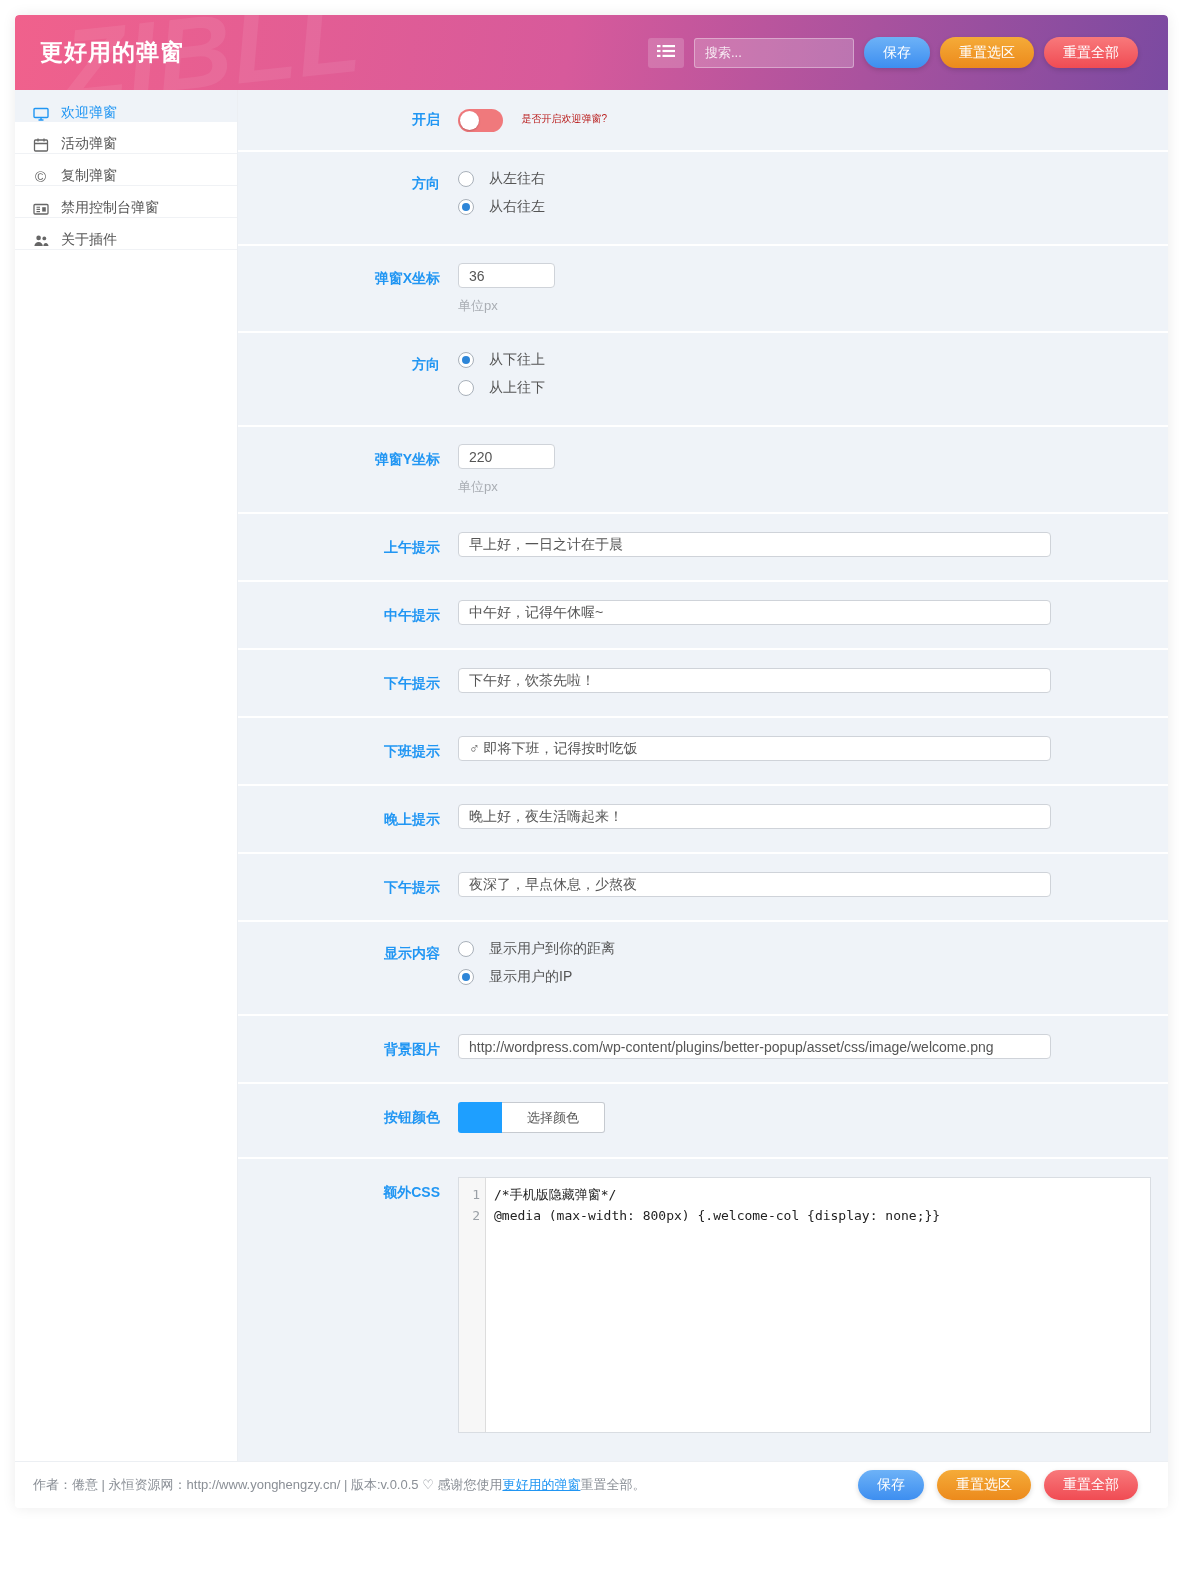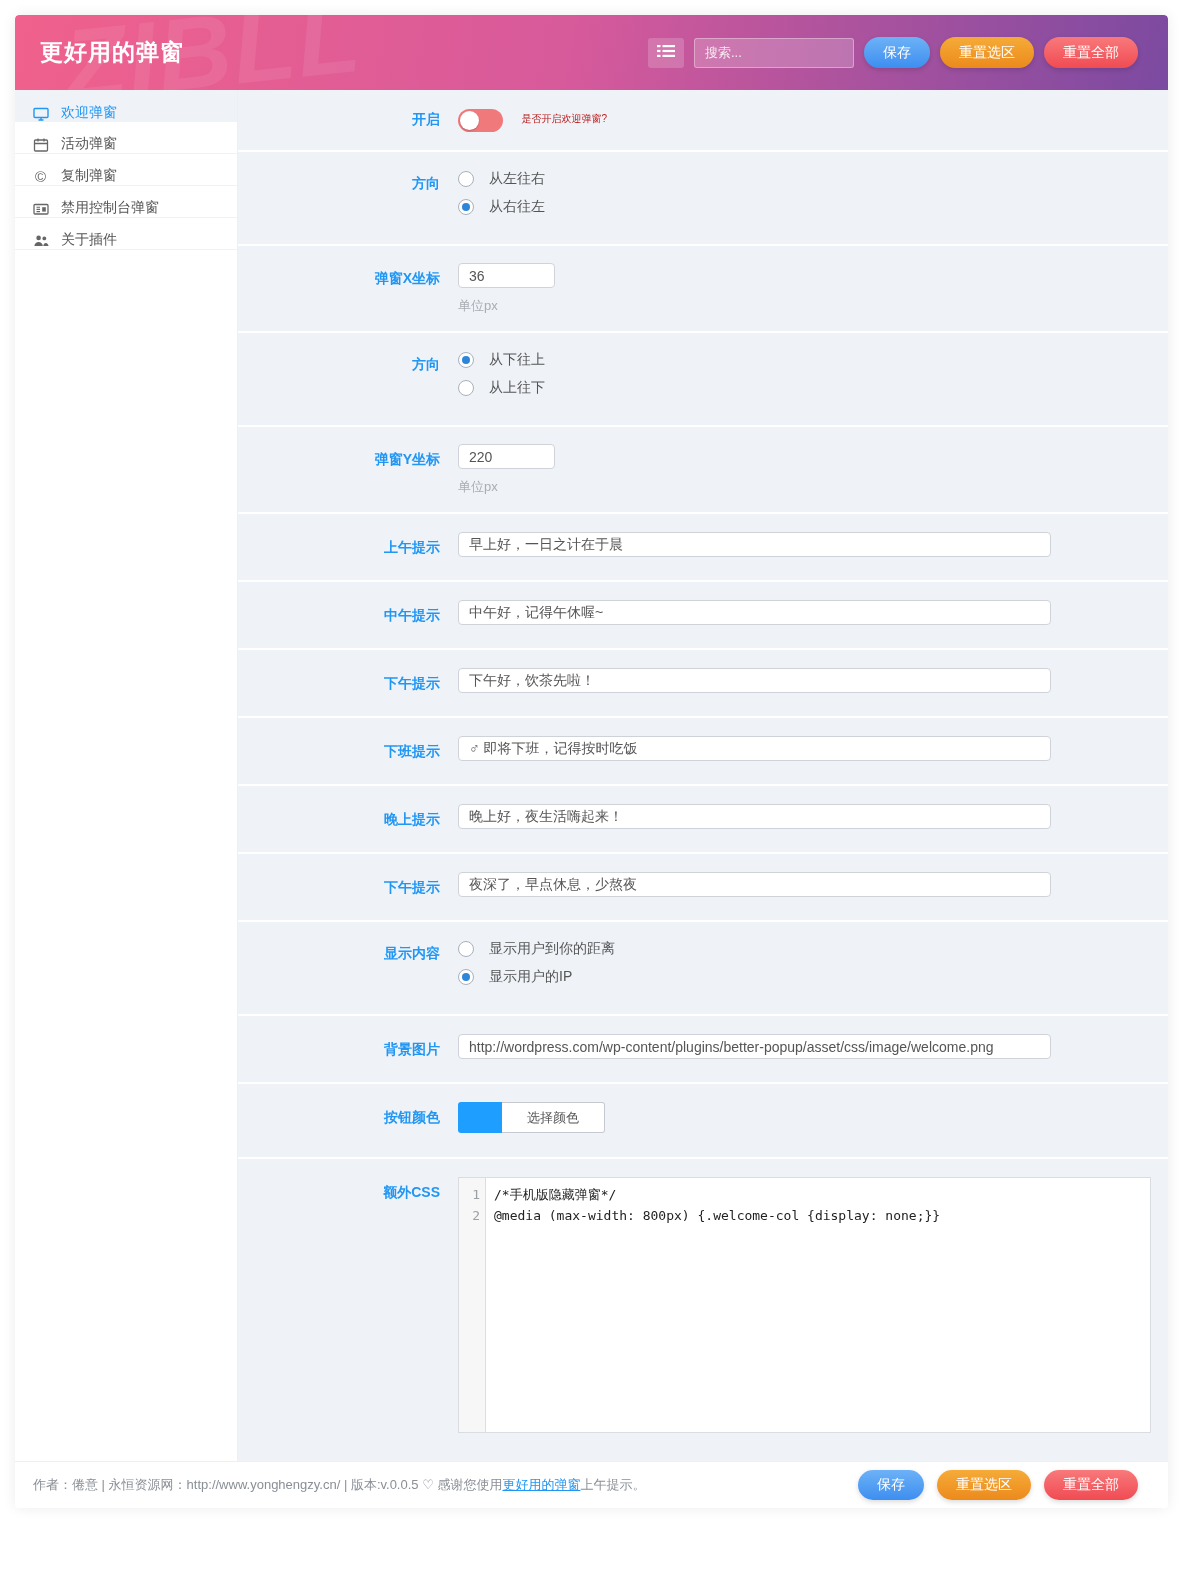--- a/index.html
+++ b/index.html
@@ -275,21 +275,21 @@
               <div class="cl">@media (max-width: 800px) {.welcome-col {display: none;}}</div>
             </div>
           </div>
         </div>
       </div>
 
     </div>
   </div>
 
   <div class="ftr">
-    <div class="ftr-text"><span>作者：倦意 | 永恒资源网：http://www.yonghengzy.cn/ | 版本:v.0.0.5 ♡ 感谢您使用</span><a>更好用的弹窗</a><span>上午提示。</span></div>
+    <div class="ftr-text"><span>作者：倦意 | 永恒资源网：http://www.yonghengzy.cn/ | 版本:v.0.0.5 ♡ 感谢您使用</span><a>更好用的弹窗</a><span>重置全部。</span></div>
     <div class="ftr-btns">
       <button class="pill pill-blue">保存</button>
       <button class="pill pill-orange">重置选区</button>
       <button class="pill pill-red">重置全部</button>
     </div>
   </div>
 
 </div>
 
 </body></html>

